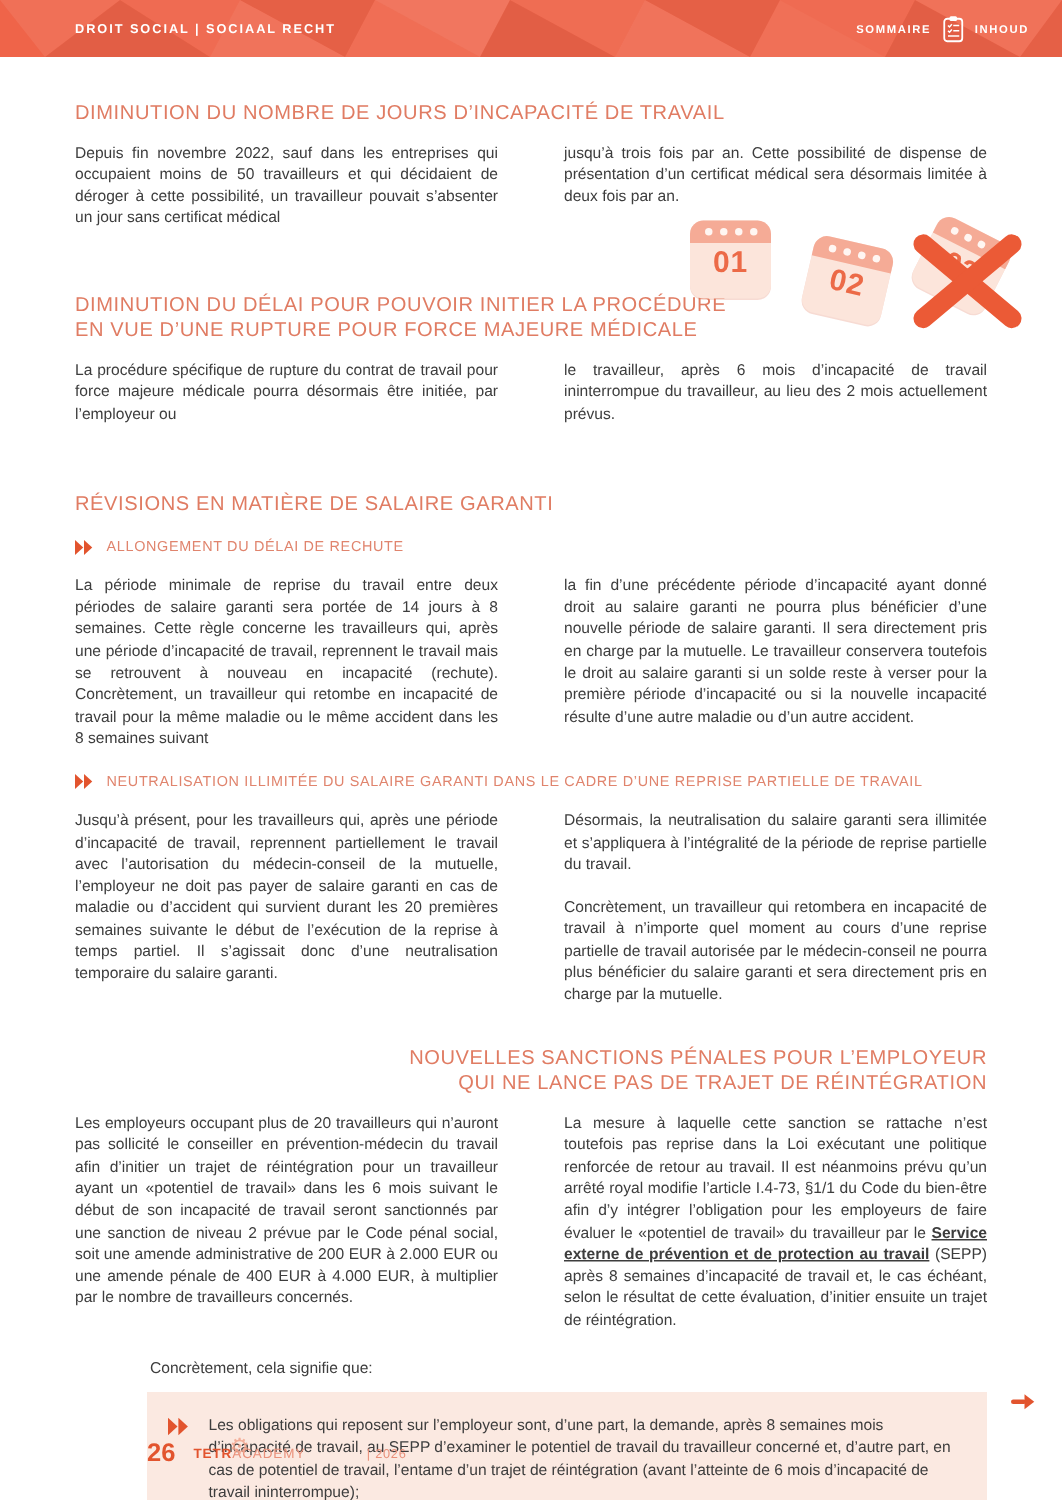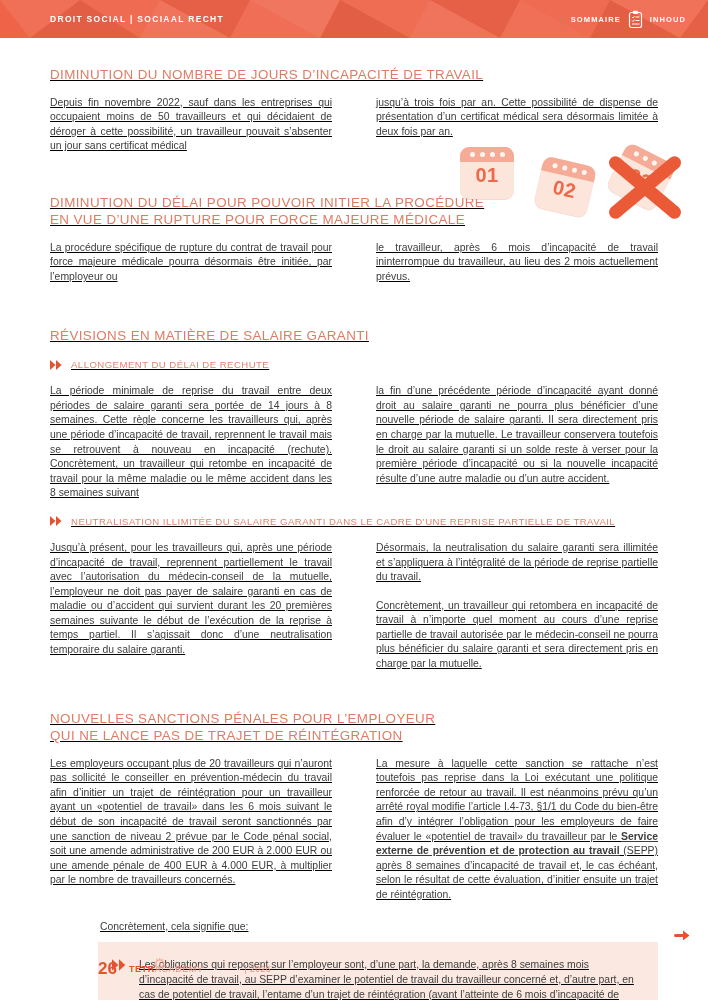--- a/index.html
+++ b/index.html
@@ -1,21 +1,20 @@
 <!DOCTYPE html>
 <html><head>
 <meta charset="utf-8">
 <style>
   * { box-sizing: border-box; }
   html,body { margin:0; padding:0; background:#ffffff; }
   .page {
     position:relative; width:708px; height:1000px; margin:0 auto;
     background:#ffffff; overflow:hidden;
     font-family:"Liberation Sans", sans-serif;
-    text-decoration:underline;
   }
 
   
   .topbar { position:relative; width:708px; height:38px; background:#ef6449; }
   .topbar svg.mesh { position:absolute; inset:0; display:block; }
   .topbar-inner {
     position:absolute; inset:0; display:flex; align-items:center;
     justify-content:space-between; padding:0 22px 0 50px; z-index:2;
   }
   .topbar-left {
@@ -238,21 +237,21 @@
   <div class="cols" style="margin-top:14px;">
     <div class="col">
         <p class="body-p">Jusqu’à présent, pour les travailleurs qui, après une période d’incapacité de travail, reprennent partiellement le travail avec l’autorisation du médecin-conseil de la mutuelle, l’employeur ne doit pas payer de salaire garanti en cas de maladie ou d’accident qui survient durant les 20 premières semaines suivante le début de l’exécution de la reprise à temps partiel. Il s’agissait donc d’une neutralisation temporaire du salaire garanti.</p>
       </div>
     <div class="col">
       <p class="body-p">Désormais, la neutralisation du salaire garanti sera illimitée et s’appliquera à l’intégralité de la période de reprise partielle du travail.</p>
       <p class="body-p">Concrètement, un travailleur qui retombera en incapacité de travail à n’importe quel moment au cours d’une reprise partielle de travail autorisée par le médecin-conseil ne pourra plus bénéficier du salaire garanti et sera directement pris en charge par la mutuelle.</p>
     </div>
   </div>
 
-  <div class="sec" style="margin-top:38px;">
+  <div class="sec" style="margin-top:24px;text-align:right;">
     <h2 class="sec-title"><span>NOUVELLES SANCTIONS PÉNALES POUR L’EMPLOYEUR</span><br><span>QUI NE LANCE PAS DE TRAJET DE RÉINTÉGRATION</span></h2>
   </div>
   <div class="cols">
     <div class="col">
         <p class="body-p">Les employeurs occupant plus de 20 travailleurs qui n’auront pas sollicité le conseiller en prévention-médecin du travail afin d’initier un trajet de réintégration pour un travailleur ayant un «potentiel de travail» dans les 6 mois suivant le début de son incapacité de travail seront sanctionnés par une sanction de niveau 2 prévue par le Code pénal social, soit une amende administrative de 200 EUR à 2.000 EUR ou une amende pénale de 400 EUR à 4.000 EUR, à multiplier par le nombre de travailleurs concernés.</p>
       </div>
     <div class="col">
       <p class="body-p"><span>La mesure à laquelle cette sanction se rattache n’est toutefois pas reprise dans la Loi exécutant une politique renforcée de retour au travail. Il est néanmoins prévu qu’un arrêté royal modifie l’article I.4-73, §1/1 du Code du bien-être afin d’y intégrer l’obligation pour les employeurs de faire évaluer le «potentiel de travail» du travailleur par le </span><span class="sepp">Service externe de prévention et de protection au travail</span><span> (SEPP) après 8 semaines d’incapacité de travail et, le cas échéant, selon le résultat de cette évaluation, d’initier ensuite un trajet de réintégration.</span></p>
     </div>
   </div>

